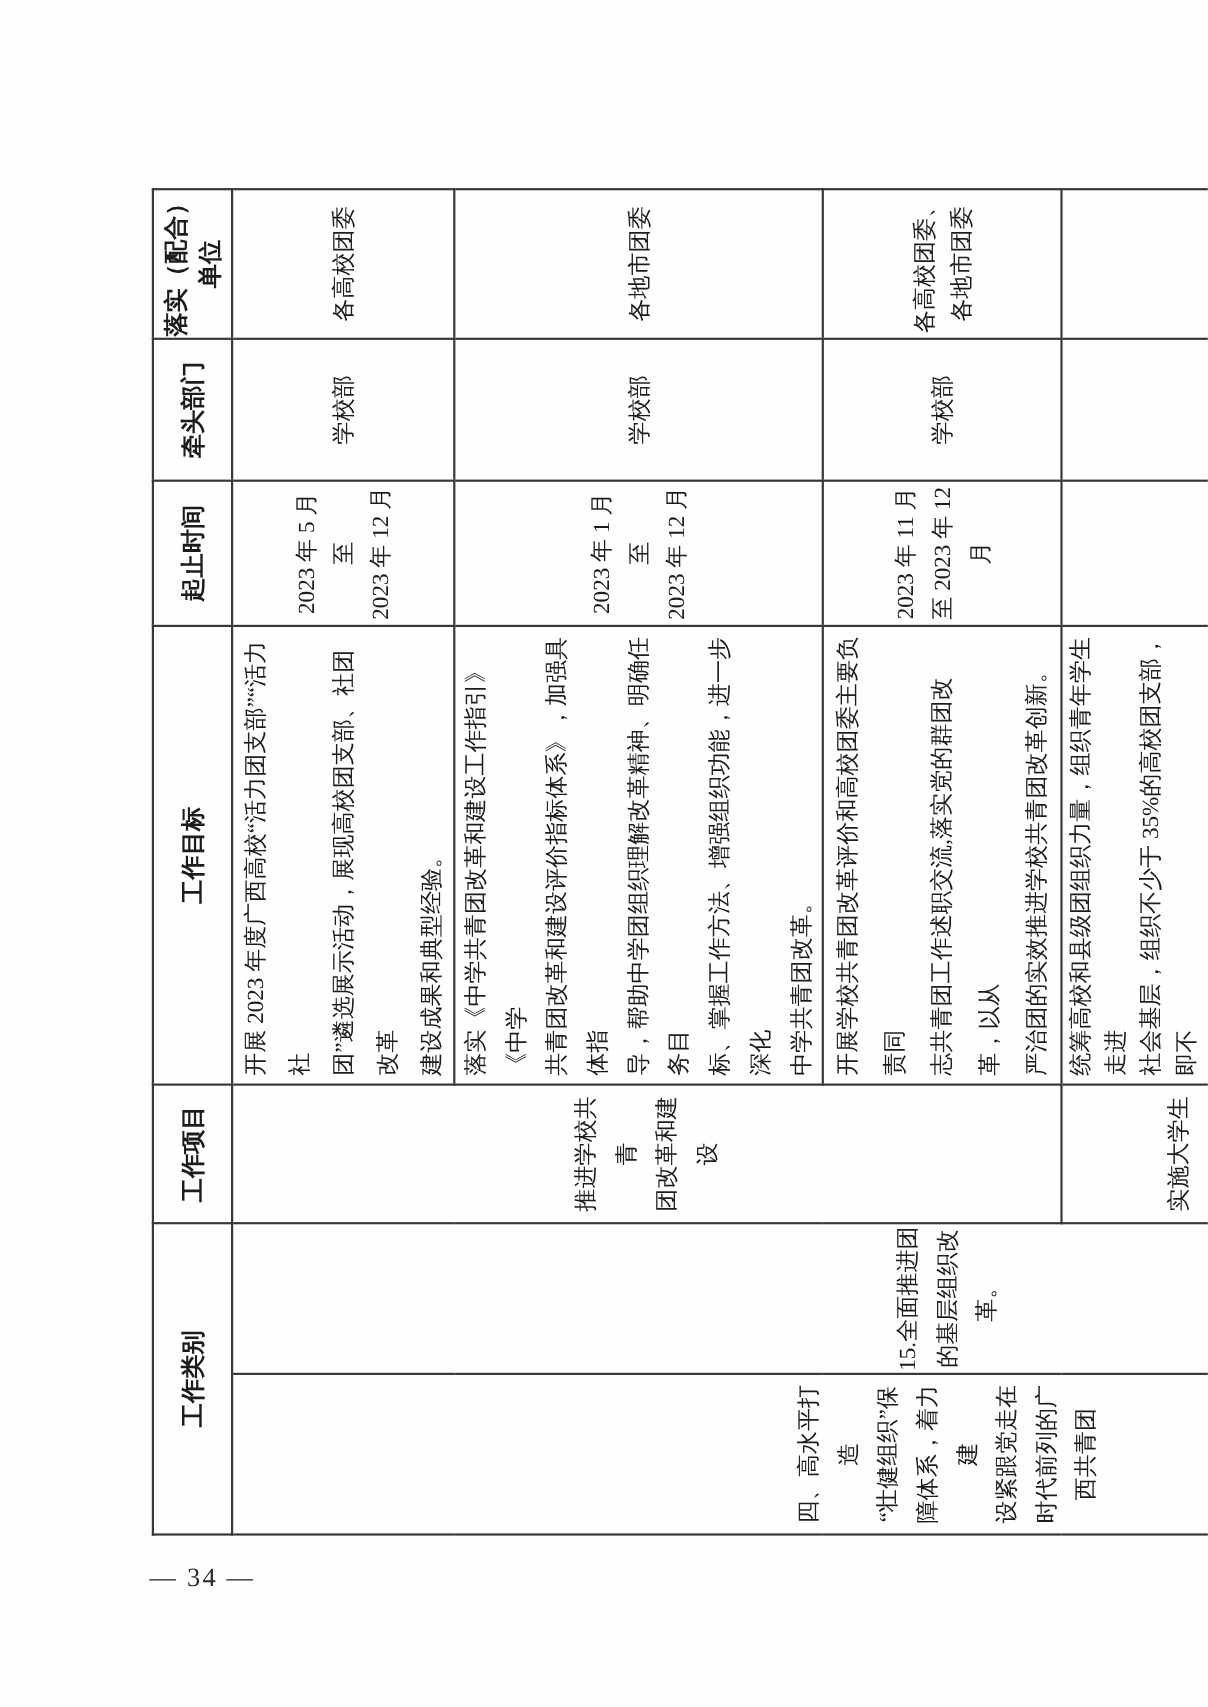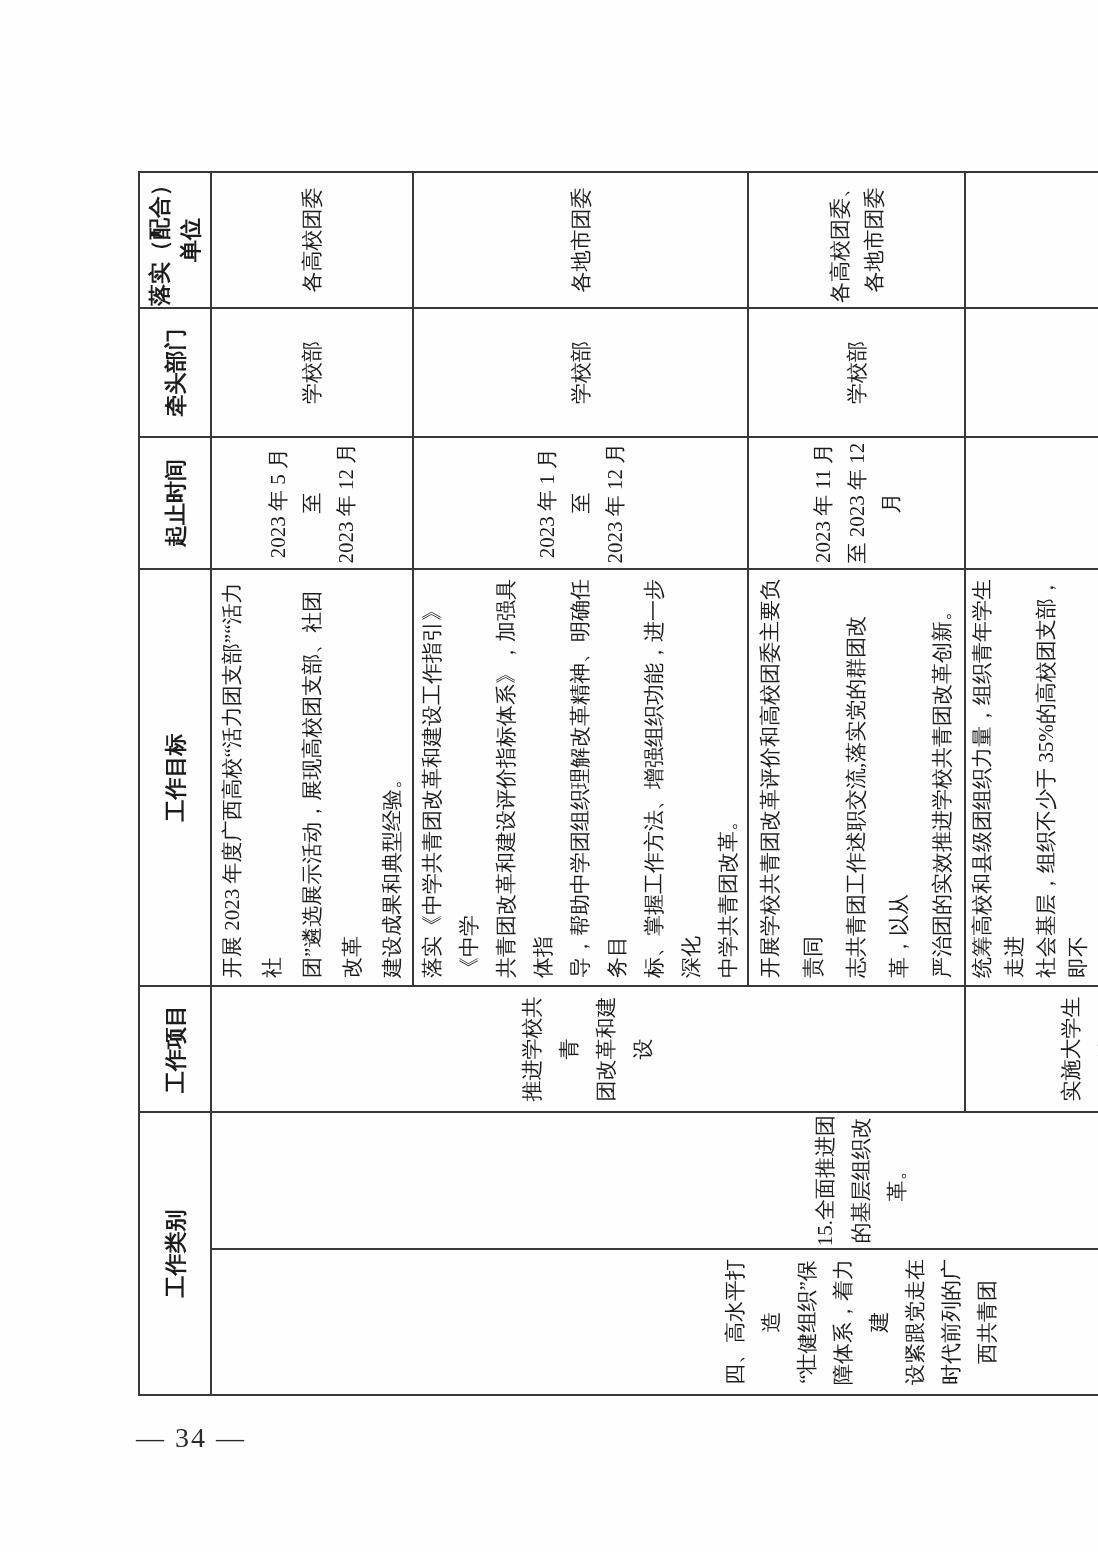--- a/index.html
+++ b/index.html
@@ -42,21 +42,21 @@
   td.th{font-weight:bold;font-size:22px;line-height:31px;}
   td.goal{text-align:left;padding:0 7px;}
   tr.r1 td.goal{line-height:40px;}
   tr.r2 td.goal{line-height:37px;}
   tr.r3 td.goal{line-height:43px;}
   tr.r4 td.goal{line-height:32px;}
   td.proj{line-height:37px;}
   td.cat{line-height:36px;}
   .pagenum{
     position:absolute;left:136px;top:1422px;
-    font-size:28px;color:#2b2b2b;letter-spacing:2px;
+    font-size:24px;color:#2b2b2b;letter-spacing:2px;
   }
 </style>
 </head>
 <body>
 
 <div class="page">
 
   <div class="rotate-wrapper">
     <div class="landscape">
       <table class="worktable">

